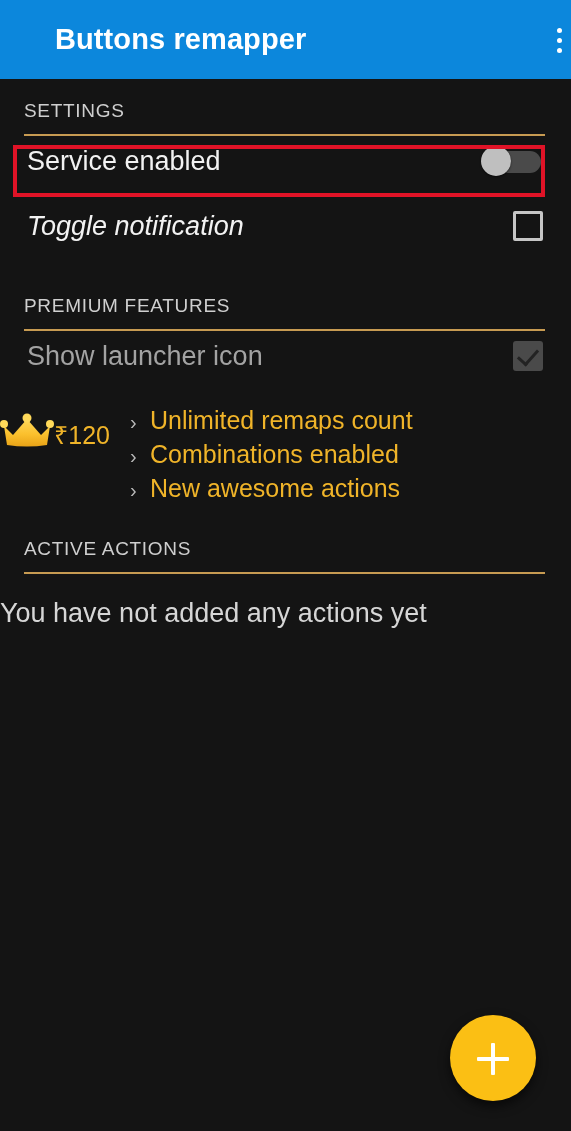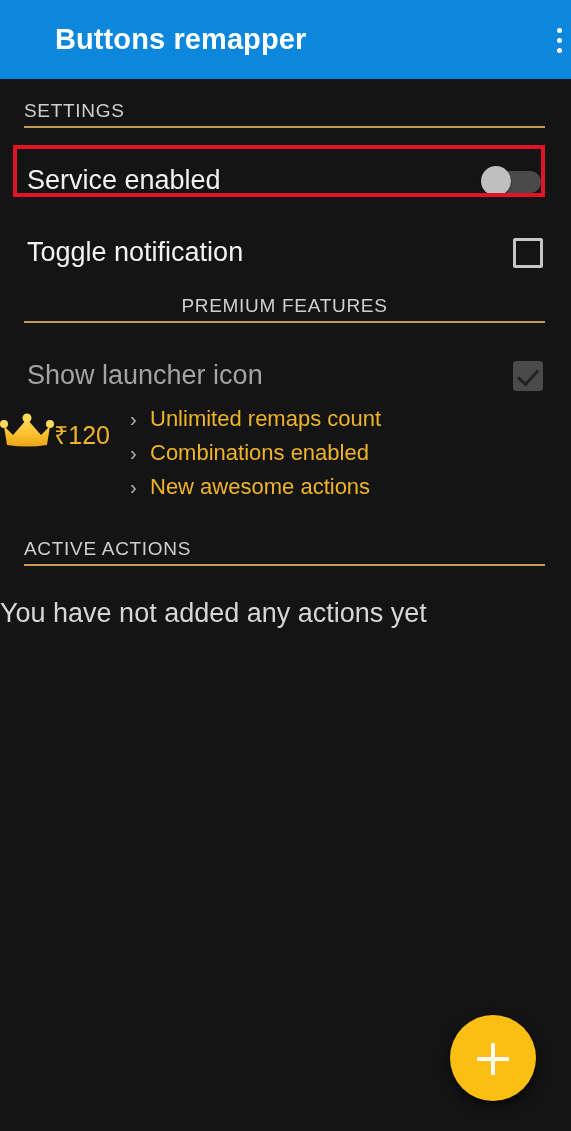--- a/index.html
+++ b/index.html
@@ -61,36 +61,36 @@
   .section-header {
     position: absolute;
     left: 24px;
     width: 521px;
   }
   .section-header .label {
     color: #CFCFCF;
     font-size: 19px;
     letter-spacing: 0.7px;
     display: block;
-    padding-bottom: 4px;
+    padding-bottom: 12px;
   }
   .section-header .rule {
     display: block;
     height: 1.5px;
     background: #C79B52;
     width: 100%;
   }
 
   
   .pref-row {
     position: absolute;
     left: 0;
     width: 571px;
     display: flex;
-    align-items: flex-end;
+    align-items: flex-start;
     justify-content: space-between;
     box-sizing: border-box;
     padding: 0 28px 0 27px;
     cursor: pointer;
   }
   .pref-title {
     color: #F2F2F2;
     font-size: 27px;
     white-space: nowrap;
   }
@@ -188,21 +188,21 @@
     cursor: pointer;
   }
   .premium-item .chev {
     color: #B9B9B9;
     font-size: 20px;
     width: 20px;
     display: inline-block;
   }
   .premium-item .txt {
     color: #F0B429;
-    font-size: 22px;
+    font-size: 25px;
     white-space: nowrap;
   }
 
   
   #empty-state {
     position: absolute;
     left: 0;
     top: 598px;
     width: 571px;
     text-align: left;
@@ -269,26 +269,26 @@
   </div>
 
   <div class="pref-row" style="top:146px; height:50px;">
     <span class="pref-title">Service enabled</span>
     <span class="switch">
       <span class="track"></span>
       <span class="knob"></span>
     </span>
   </div>
 
-  <div class="pref-row" style="top:218px; height:50px;">
+  <div class="pref-row" style="top:211px; height:50px;font-style:italic;">
     <span class="pref-title">Toggle notification</span>
     <span class="checkbox"></span>
   </div>
 
-  <div class="section-header" style="top:295px;text-align:center;">
+  <div class="section-header" style="top:295px;">
     <span class="label">PREMIUM FEATURES</span>
     <span class="rule"></span>
   </div>
 
   <div class="pref-row" style="top:341px; height:50px;">
     <span class="pref-title disabled">Show launcher icon</span>
     <span class="checkbox checked-disabled"></span>
   </div>
 
   <div id="premium-block">

